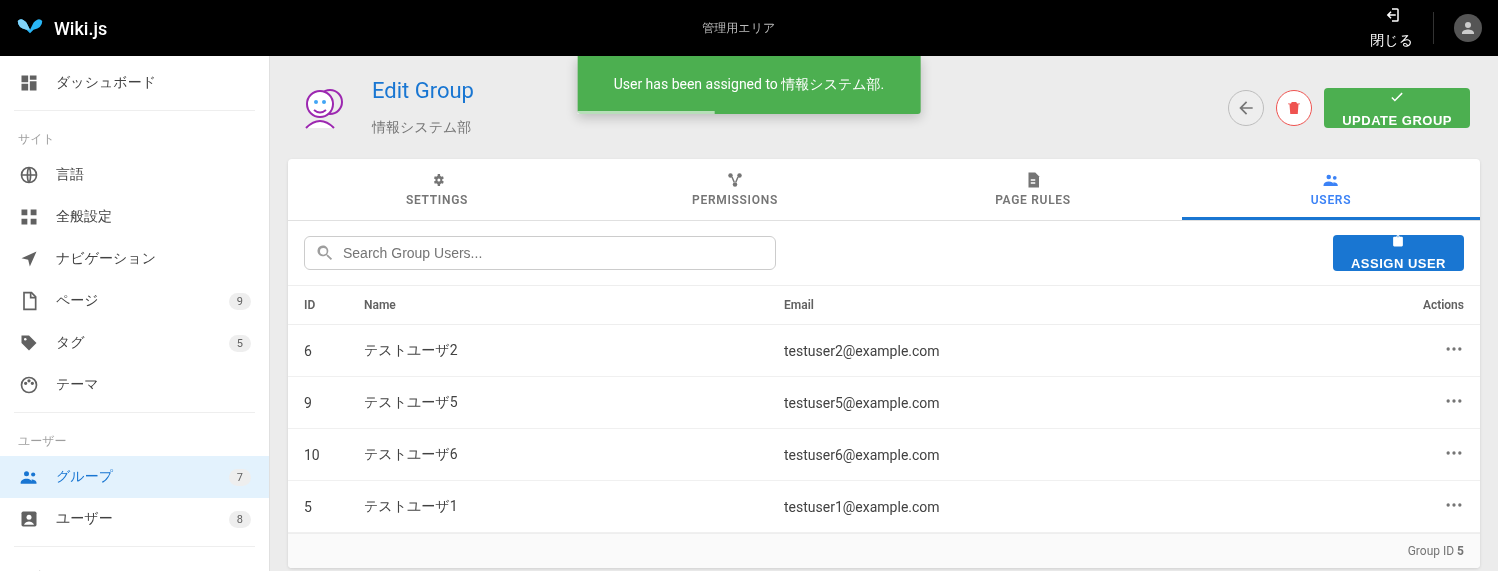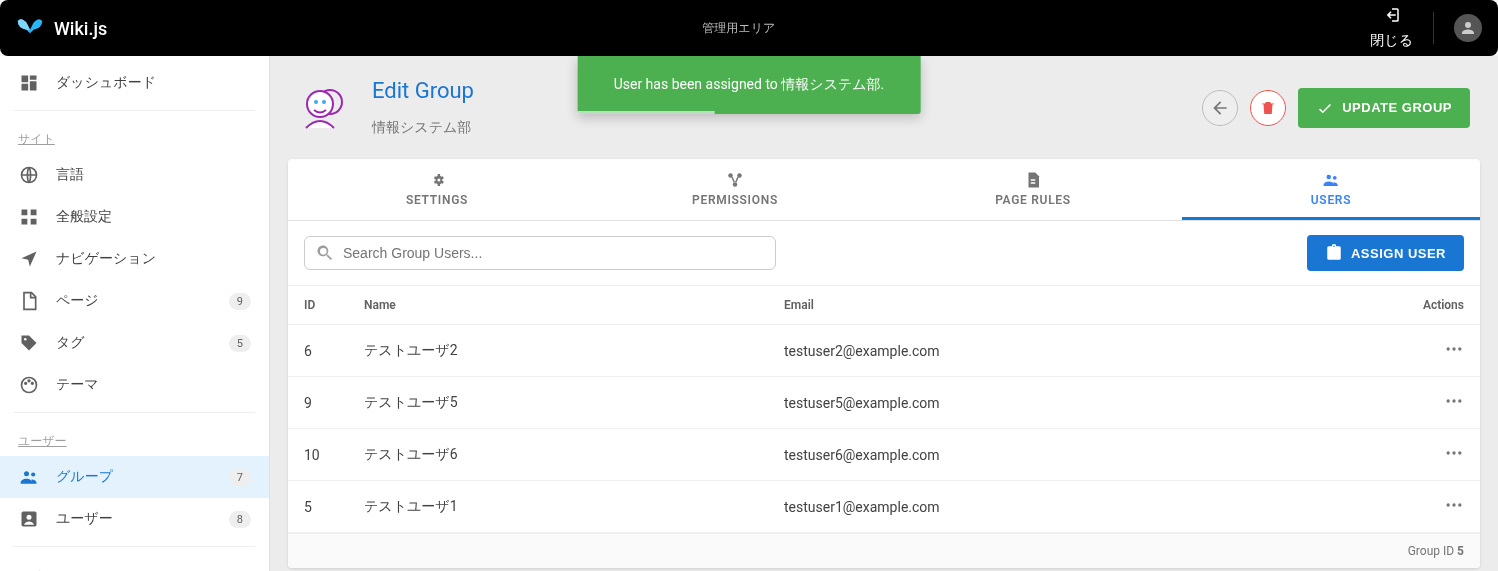--- a/index.html
+++ b/index.html
@@ -1,19 +1,19 @@
 <!DOCTYPE html>
 <html><head>
 <meta charset="utf-8">
 <style>
   * { box-sizing: border-box; margin: 0; padding: 0; }
   body { font-family: -apple-system, BlinkMacSystemFont, "Segoe UI", Roboto, "Helvetica Neue", Arial, sans-serif; background: #f5f5f5; color: #212121; width: 1498px; height: 571px; overflow: hidden; }
 
   
-  .topbar { height: 56px; background: #000; color: #fff; display: flex; align-items: center; padding: 0 16px; border-radius: 8px; }
+  .topbar { height: 56px; background: #000; color: #fff; display: flex; align-items: center; padding: 0 16px; }
   .logo-wrap { display: flex; align-items: center; gap: 10px; }
   .logo-butterfly { width: 28px; height: 22px; position: relative; }
   .logo-title { font-size: 18px; font-weight: 500; }
   .topbar-center { flex: 1; text-align: center; font-size: 12px; color: #bdbdbd; }
   .topbar-right { display: flex; align-items: center; gap: 20px; }
   .close-btn { display: flex; align-items: center; gap: 8px; font-size: 14px; cursor: pointer; flex-direction: column; }
   .icon-18 { width: 18px; height: 18px; display: inline-flex; align-items: center; justify-content: center; }
   .avatar { width: 28px; height: 28px; border-radius: 50%; background: #555; display: flex; align-items: center; justify-content: center; }
   .vdivider { width: 1px; height: 32px; background: #333; }
 
@@ -22,34 +22,34 @@
   .sidebar { width: 270px; background: #fff; border-right: 1px solid #e0e0e0; overflow-y: auto; padding-top: 6px; }
   .main { flex: 1; overflow-y: auto; background: #ececec; }
 
   
   .nav-item { display: flex; align-items: center; padding: 10px 18px; gap: 16px; font-size: 14px; color: #424242; cursor: pointer; }
   .nav-item.active { background: #e3f2fd; color: #1976d2; border-radius: 0; }
   .nav-item .nav-icon { width: 22px; height: 22px; display: inline-flex; align-items: center; justify-content: center; color: #616161; }
   .nav-item.active .nav-icon { color: #1976d2; }
   .nav-label { flex: 1; }
   .nav-badge { background: #eeeeee; color: #616161; font-size: 11px; border-radius: 10px; padding: 2px 8px; min-width: 22px; text-align: center; }
-  .nav-section { font-size: 12px; color: #9e9e9e; padding: 14px 18px 6px; text-decoration: underline; }
+  .nav-section { font-size: 12px; color: #9e9e9e; padding: 14px 18px 6px; }
   .nav-divider { height: 1px; background: #eee; margin: 6px 14px; }
 
   
   .page-header { display: flex; align-items: center; padding: 22px 28px; gap: 18px; }
   .group-icon { width: 56px; height: 56px; display: flex; align-items: center; justify-content: center; }
   .page-titles { flex: 1; }
   .page-title { font-size: 22px; color: #1976d2; font-weight: 400; }
   .page-subtitle { font-size: 14px; color: #757575; margin-top: 16px; }
   .header-actions { display: flex; align-items: center; gap: 12px; }
   .icon-btn { width: 36px; height: 36px; border-radius: 50%; border: 1px solid #bdbdbd; background: #fff; display: flex; align-items: center; justify-content: center; cursor: pointer; }
   .icon-btn.danger { border-color: #ef5350; color: #ef5350; }
   .icon-btn.back { background: #eee; }
-  .btn { display: inline-flex; align-items: center; gap: 8px; padding: 0 18px; height: 40px; border-radius: 4px; font-size: 13px; font-weight: 600; letter-spacing: .5px; cursor: pointer; border: none; }
+  .btn { display: inline-flex; align-items: center; gap: 8px; padding: 0 18px; height: 40px; border-radius: 4px; font-size: 13px; font-weight: 600; letter-spacing: .5px; cursor: pointer; border: none; flex-direction: column; }
   .btn.green { background: #4caf50; color: #fff; }
   .btn.blue { background: #1976d2; color: #fff; height: 36px; }
 
   
   .card { background: #fff; margin: 0 18px 12px; border-radius: 4px; box-shadow: 0 1px 3px rgba(0,0,0,.12); overflow: hidden; }
   .tabs { display: flex; border-bottom: 1px solid #e0e0e0; }
   .tab { flex: 1; text-align: center; padding: 12px 0 10px; font-size: 12px; font-weight: 600; letter-spacing: .7px; color: #757575; cursor: pointer; border-bottom: 3px solid transparent; }
   .tab.active { color: #3b82f6; border-bottom-color: #1976d2; }
   .tab-icon { display: block; margin: 0 auto 4px; width: 18px; height: 18px; }
 

